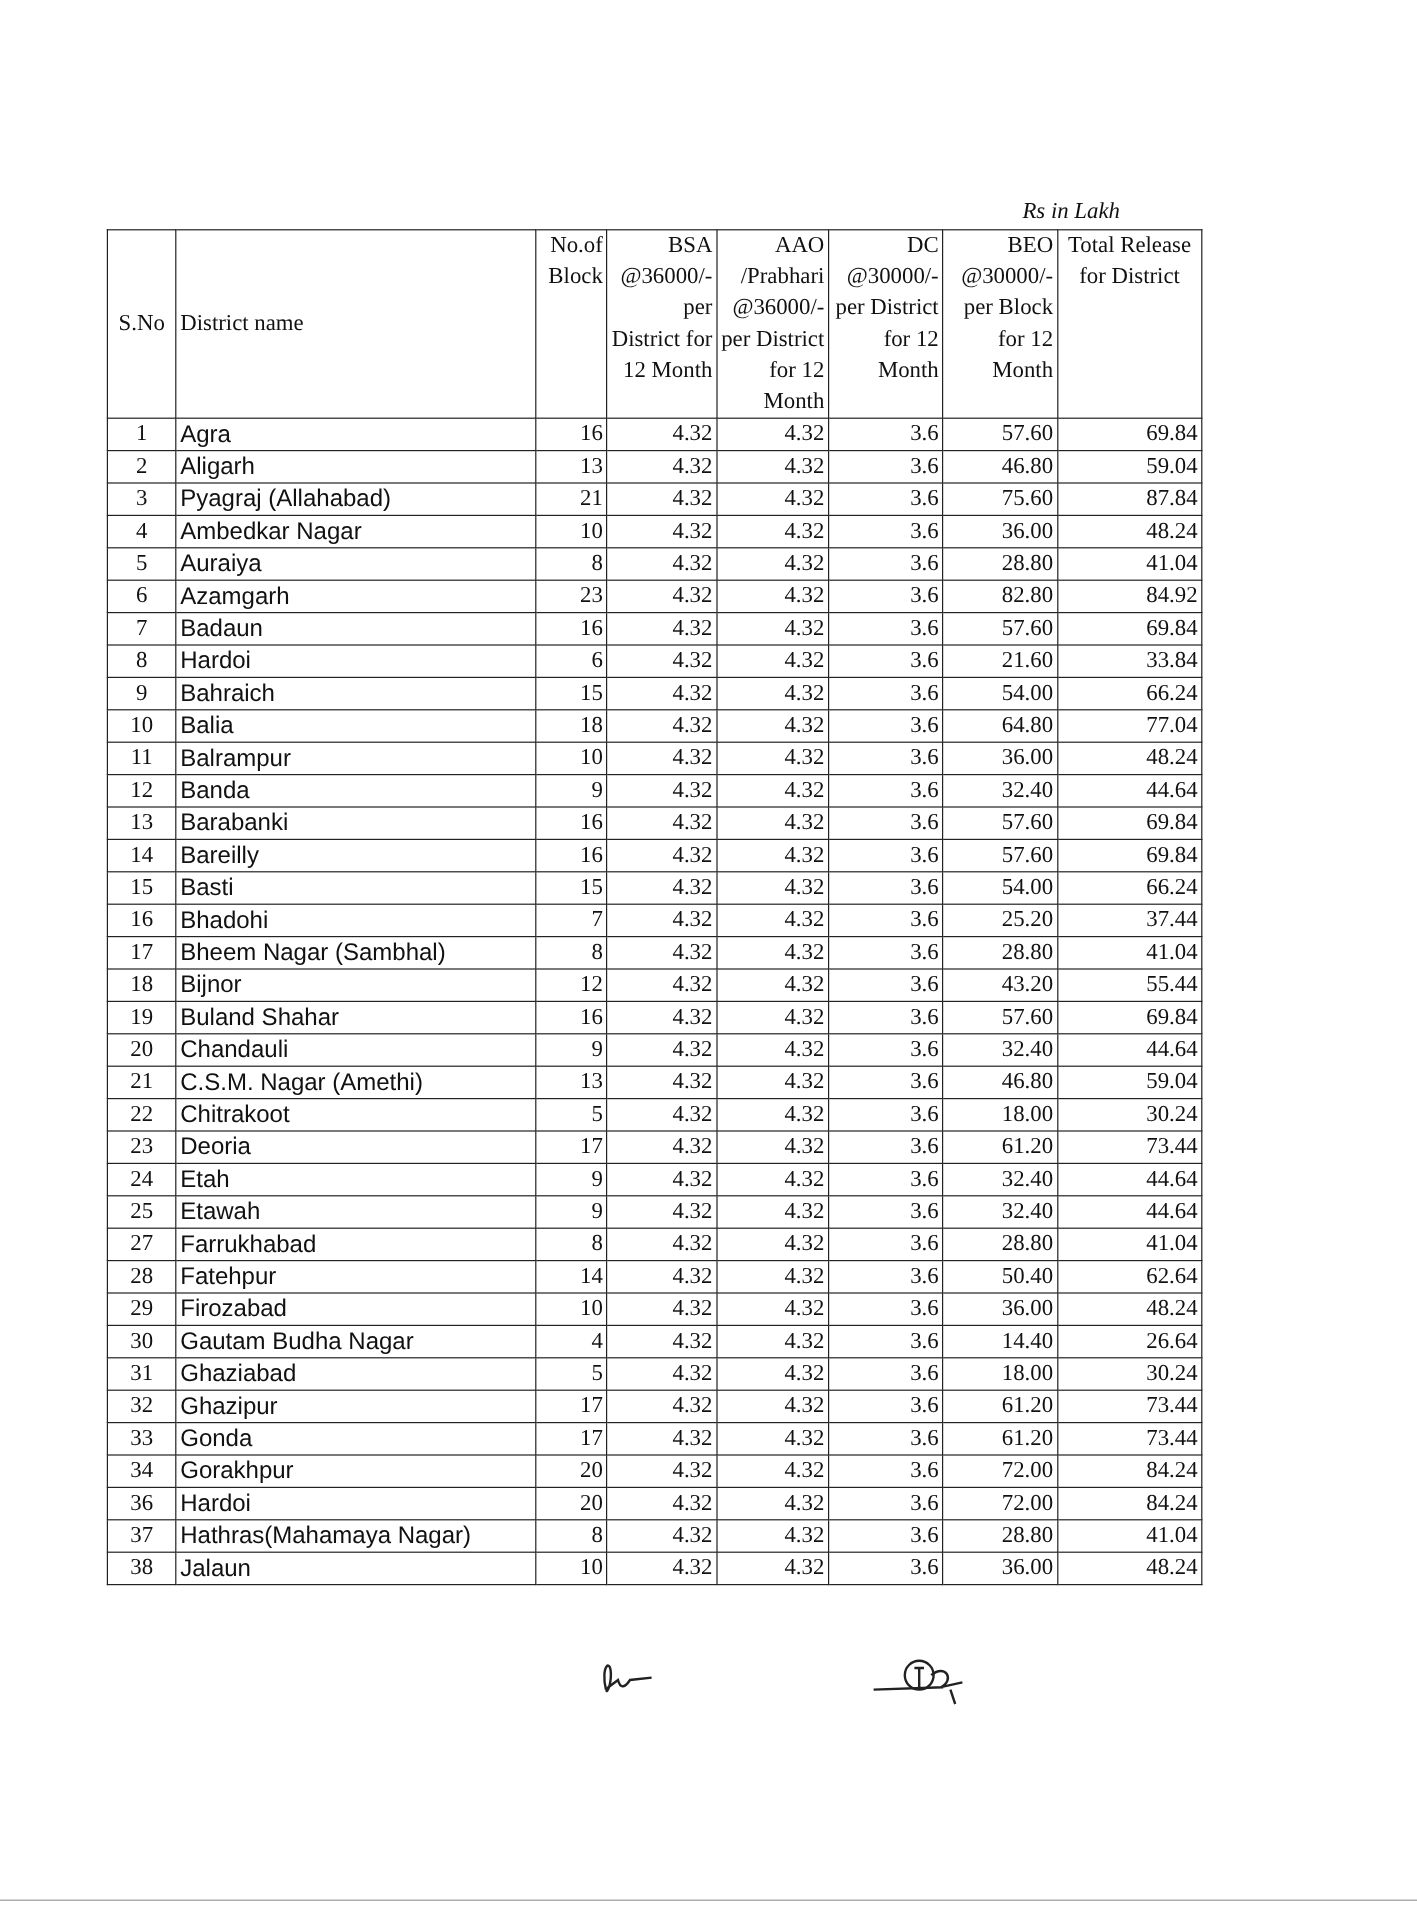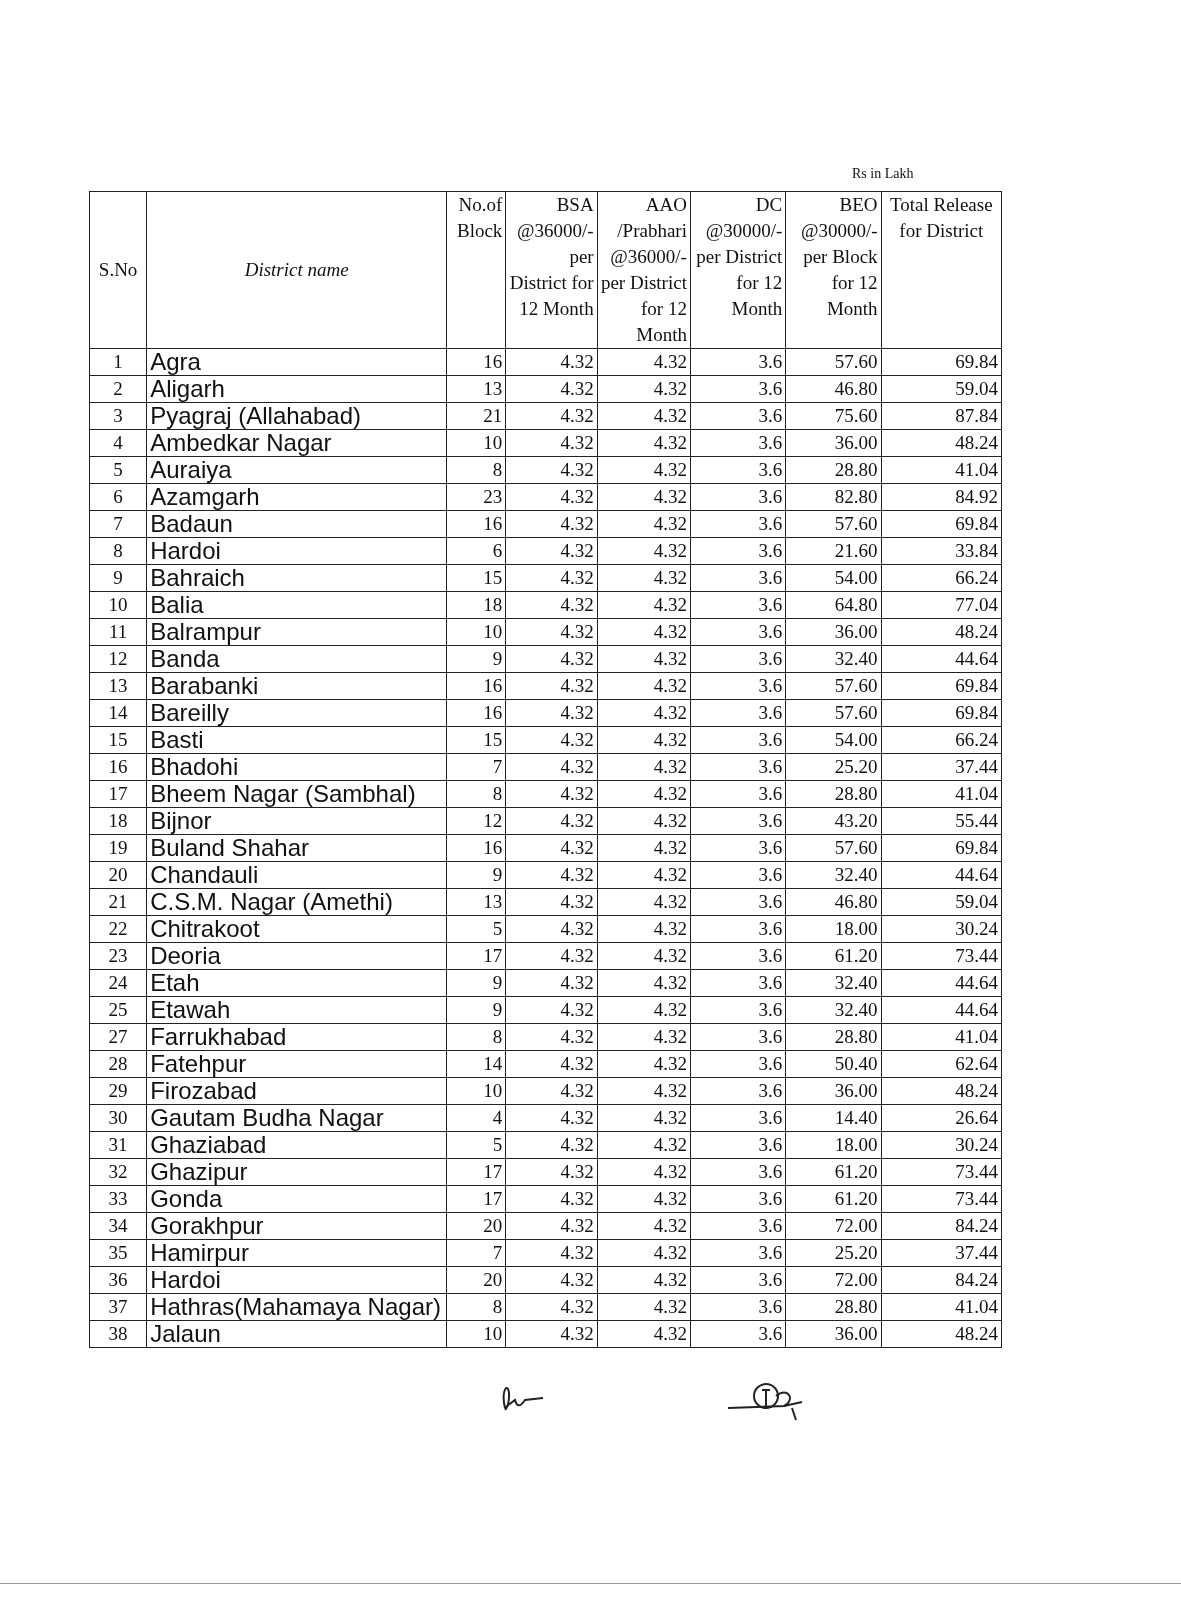--- a/index.html
+++ b/index.html
@@ -1,26 +1,26 @@
 <!DOCTYPE html>
 <html><head>
 <meta charset="utf-8">
 <style>
   html, body { margin:0; padding:0; background:#ffffff; }
   body { width:1181px; height:1600px; position:relative; overflow:hidden; font-family:"Liberation Serif", serif; color:#111; }
-  .unit { position:absolute; left:852px; top:166px; font-size:14px; }
+  .unit { position:absolute; left:852px; top:166px; font-size:19px;font-style:italic; }
   table { position:absolute; left:89px; top:191px; border-collapse:collapse; width:913px; }
   td, th { border:1.4px solid #222; padding:0 3px; font-size:19px; line-height:26px; font-weight:normal; vertical-align:top; }
   th { text-align:right; }
   th.c { text-align:center; }
   th.sno { vertical-align:middle; text-align:center; }
-  th.dn { vertical-align:middle; text-align:center;font-style:italic; }
+  th.dn { vertical-align:middle; text-align:left; }
   td.num { text-align:right; }
   td.sn { text-align:center; }
-  td.name { font-family:"Liberation Sans", sans-serif; font-size:24px; }
+  td.name { font-family:"Liberation Sans", sans-serif; font-size:20px; }
   tr.row td { height:25px; padding-top:0; padding-bottom:0; vertical-align:bottom; }
   .sig1 { position:absolute; left:495px; top:1378px; }
   .sig2 { position:absolute; left:726px; top:1376px; }
   .footline { position:absolute; left:0; top:1583px; width:1181px; border-top:1px solid #999; }
 </style>
 </head>
 <body>
 
 <div class="unit">Rs in Lakh</div>
 
@@ -362,30 +362,20 @@
         <td class="sn">34</td>
         <td class="name">Gorakhpur</td>
         <td class="num">20</td>
         <td class="num">4.32</td>
         <td class="num">4.32</td>
         <td class="num">3.6</td>
         <td class="num">72.00</td>
         <td class="num">84.24</td>
       </tr>
       <tr class="row">
-        <td class="sn">35</td>
-        <td class="name">Hamirpur</td>
-        <td class="num">7</td>
-        <td class="num">4.32</td>
-        <td class="num">4.32</td>
-        <td class="num">3.6</td>
-        <td class="num">25.20</td>
-        <td class="num">37.44</td>
-      </tr>
-      <tr class="row">
         <td class="sn">36</td>
         <td class="name">Hardoi</td>
         <td class="num">20</td>
         <td class="num">4.32</td>
         <td class="num">4.32</td>
         <td class="num">3.6</td>
         <td class="num">72.00</td>
         <td class="num">84.24</td>
       </tr>
       <tr class="row">

